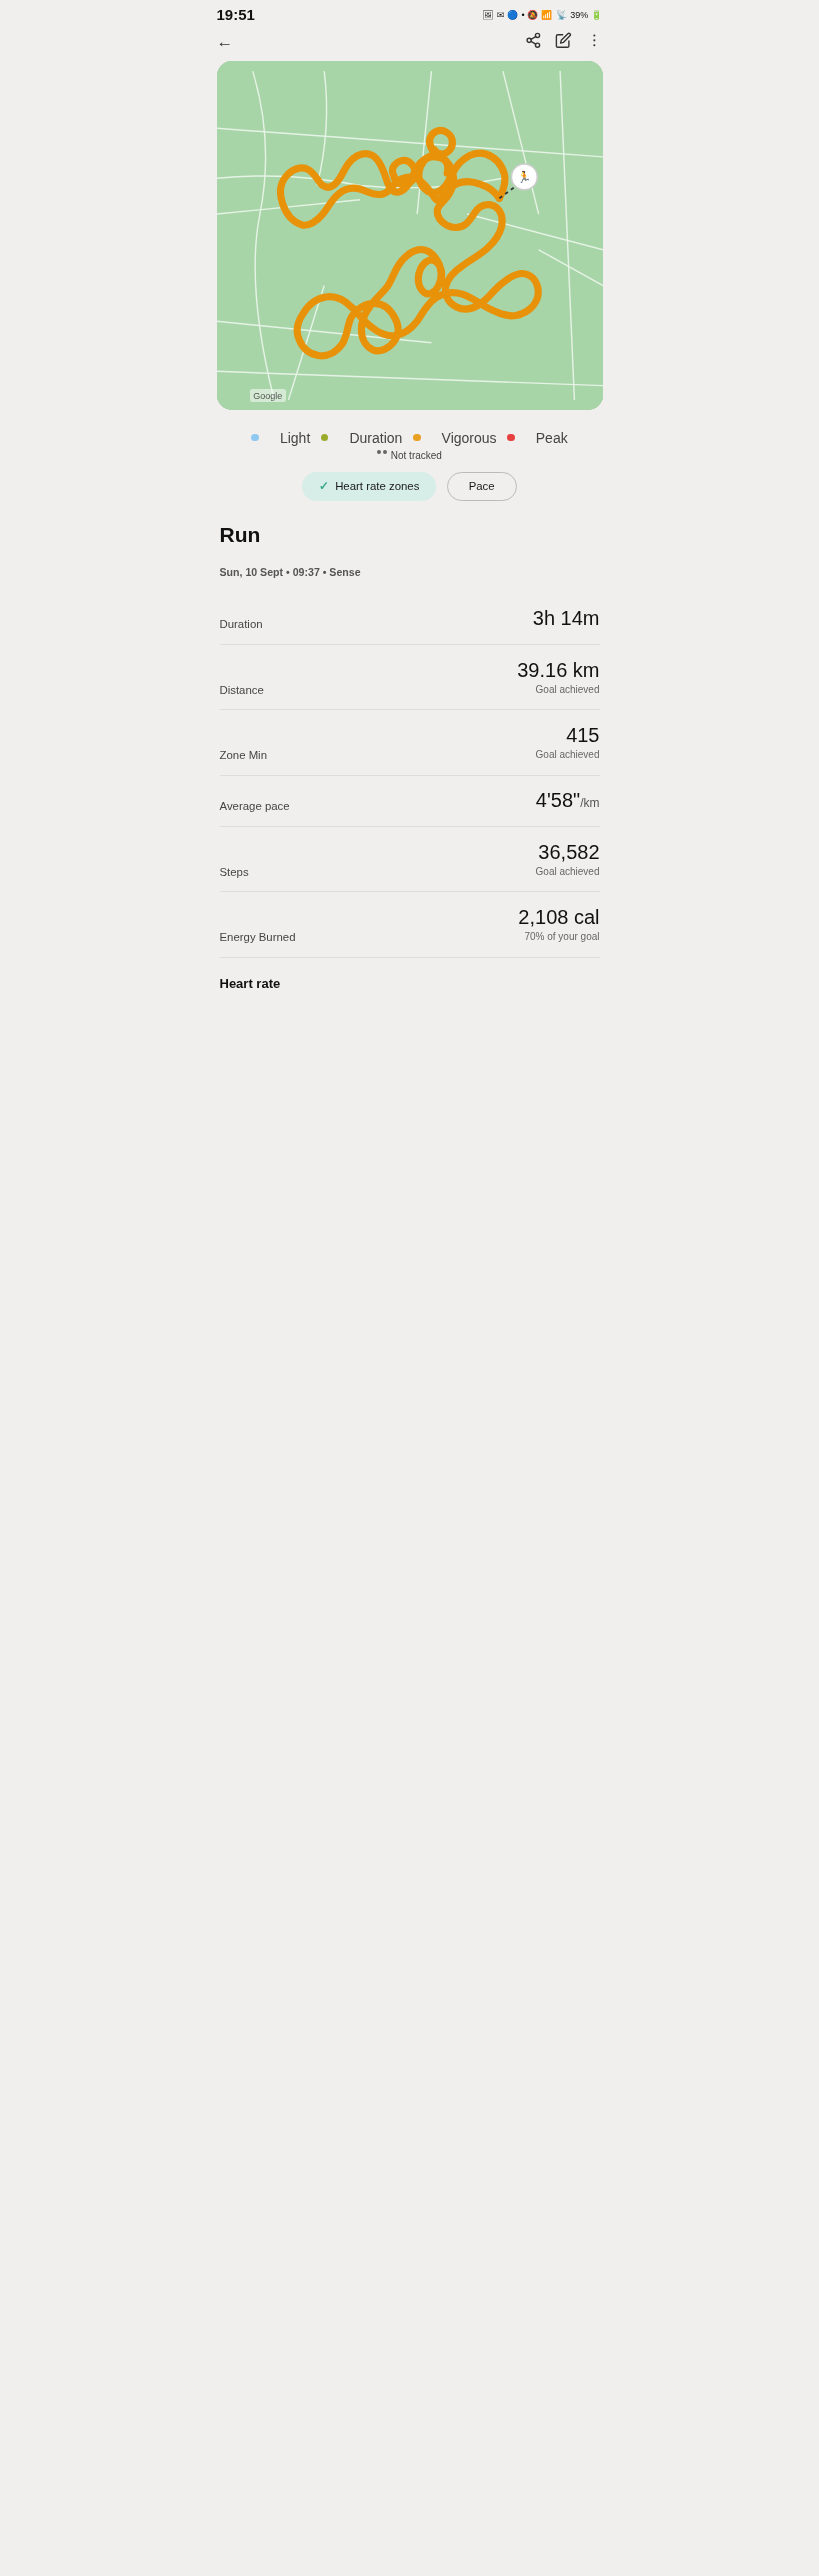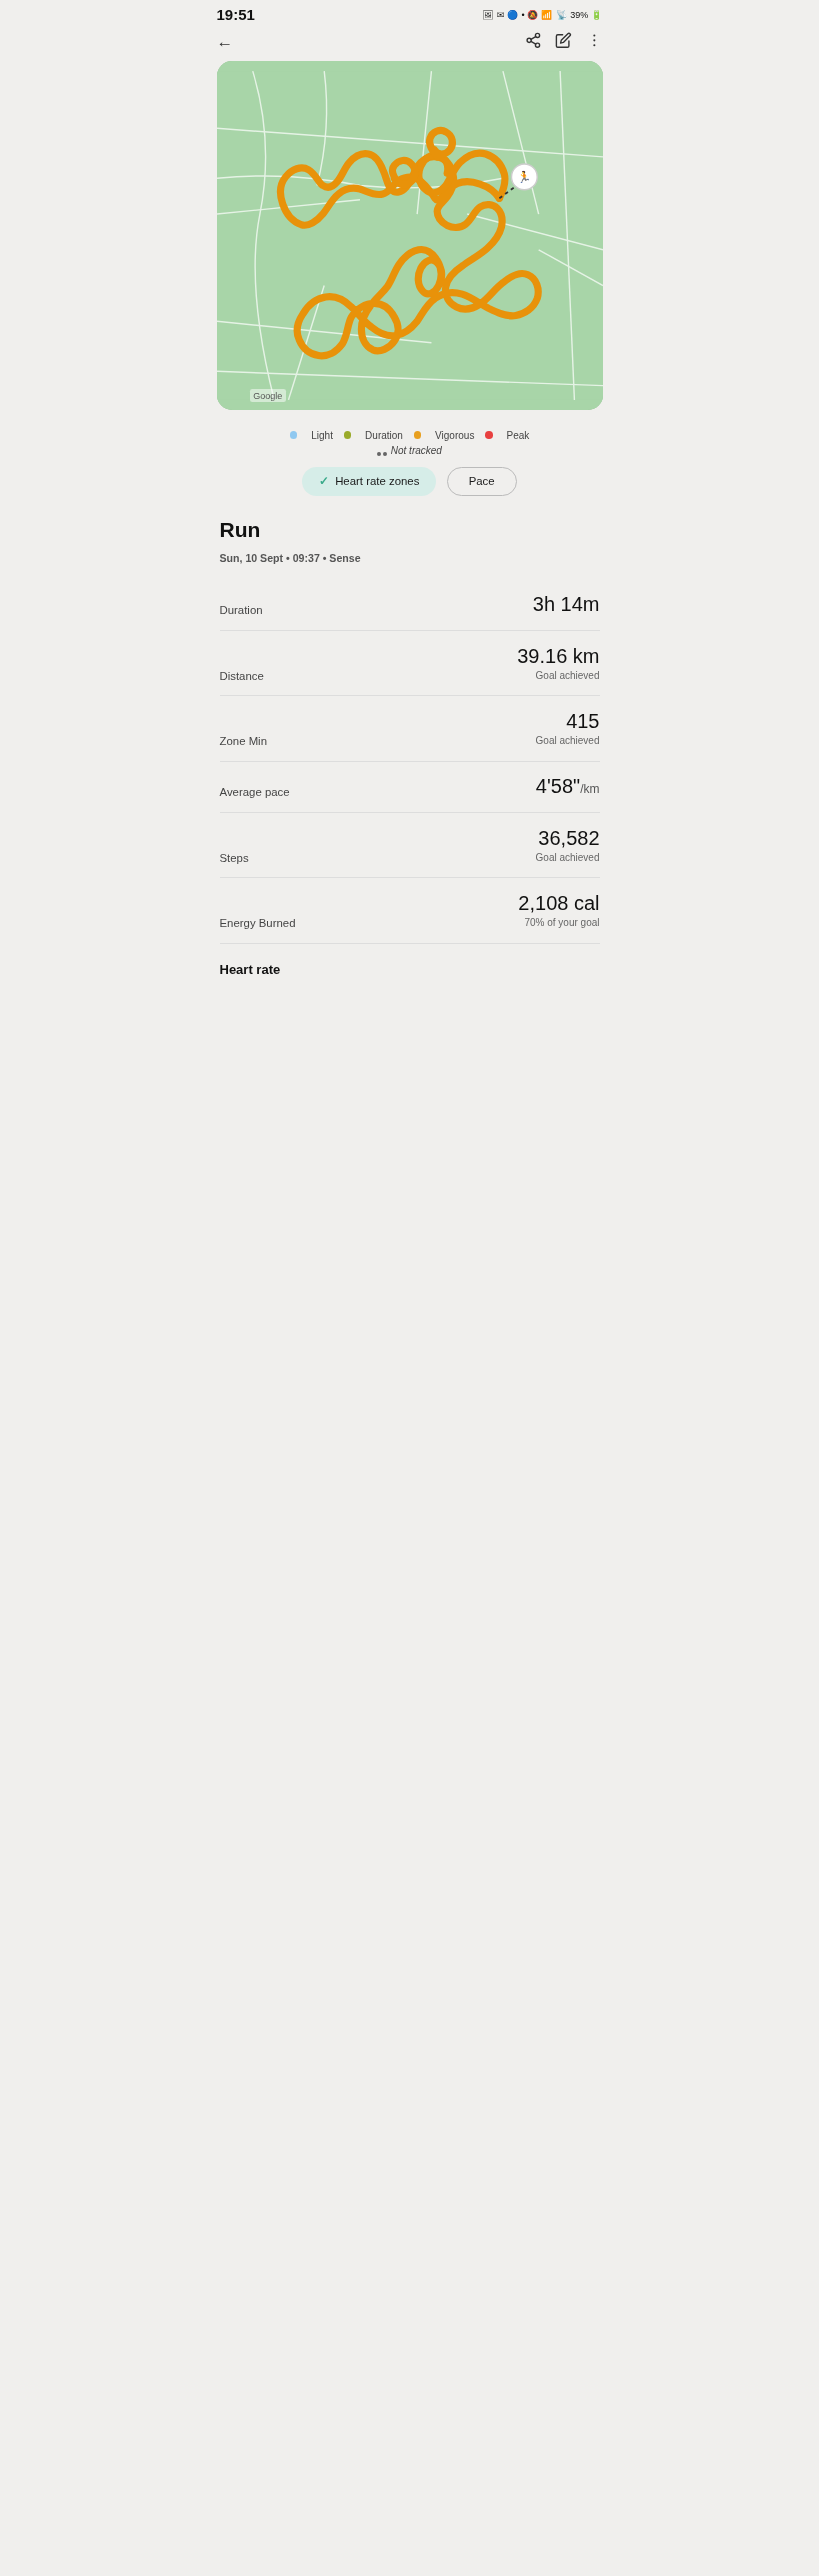--- a/index.html
+++ b/index.html
@@ -95,38 +95,37 @@
       display: flex;
       justify-content: center;
       align-items: center;
       gap: 10.6px;
       padding: 7.6px 12px 3px;
       flex-wrap: wrap;
     }
     .legend-item {
       display: flex;
       align-items: center;
-      gap: 14px;
-      font-size: 10px;
+      gap: 21px;
+      font-size: 14px;
       color: #444;
     }
     .legend-dot {
       width: 7.6px;
       height: 7.6px;
       border-radius: 50%;
     }
     .legend-not-tracked {
       display: flex;
-      align-items: flex-end;
+      align-items: flex-start;
       gap: 3.8px;
       font-size: 10px;
       color: #444;
       justify-content: center;
       padding: 1.5px 0 7.6px;
-      font-style: italic;
     }
     .not-tracked-dots {
       display: flex; gap: 2.3px;
     }
     .nt-dot {
       width: 3.8px; height: 3.8px;
       border-radius: 50%;
       background: #666;
     }
 
@@ -167,21 +166,21 @@
     }
 
     
     .activity-section {
       padding: 7.6px 15px 0;
     }
     .activity-title {
       font-size: 21px;
       font-weight: 600;
       color: #111;
-      margin-bottom: 10px;
+      margin-bottom: 19px;
     }
     .activity-subtitle {
       font-size: 10.6px;
       color: #555;
       margin-bottom: 15px;
       font-weight: bold;
     }
 
     
     .stat-row {

